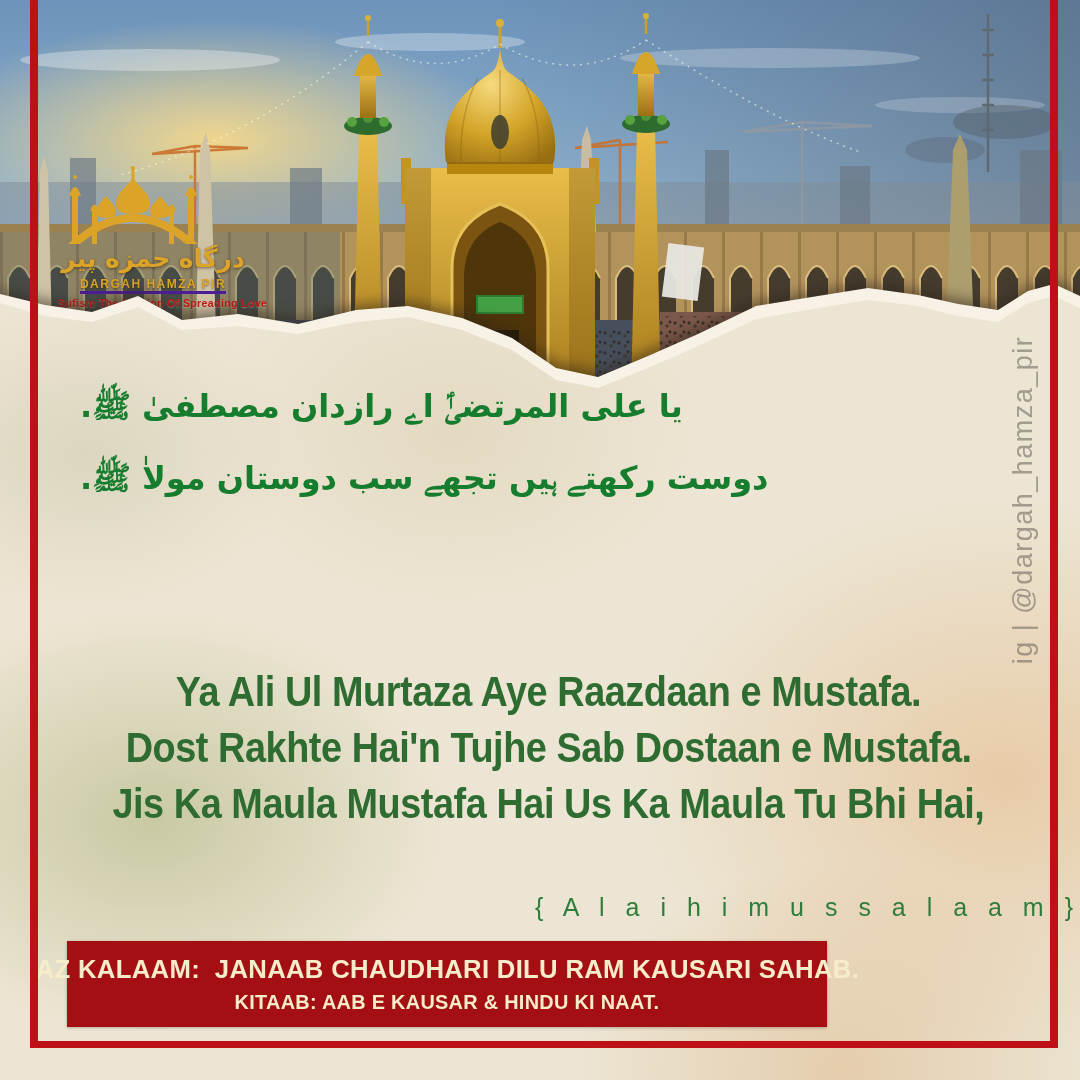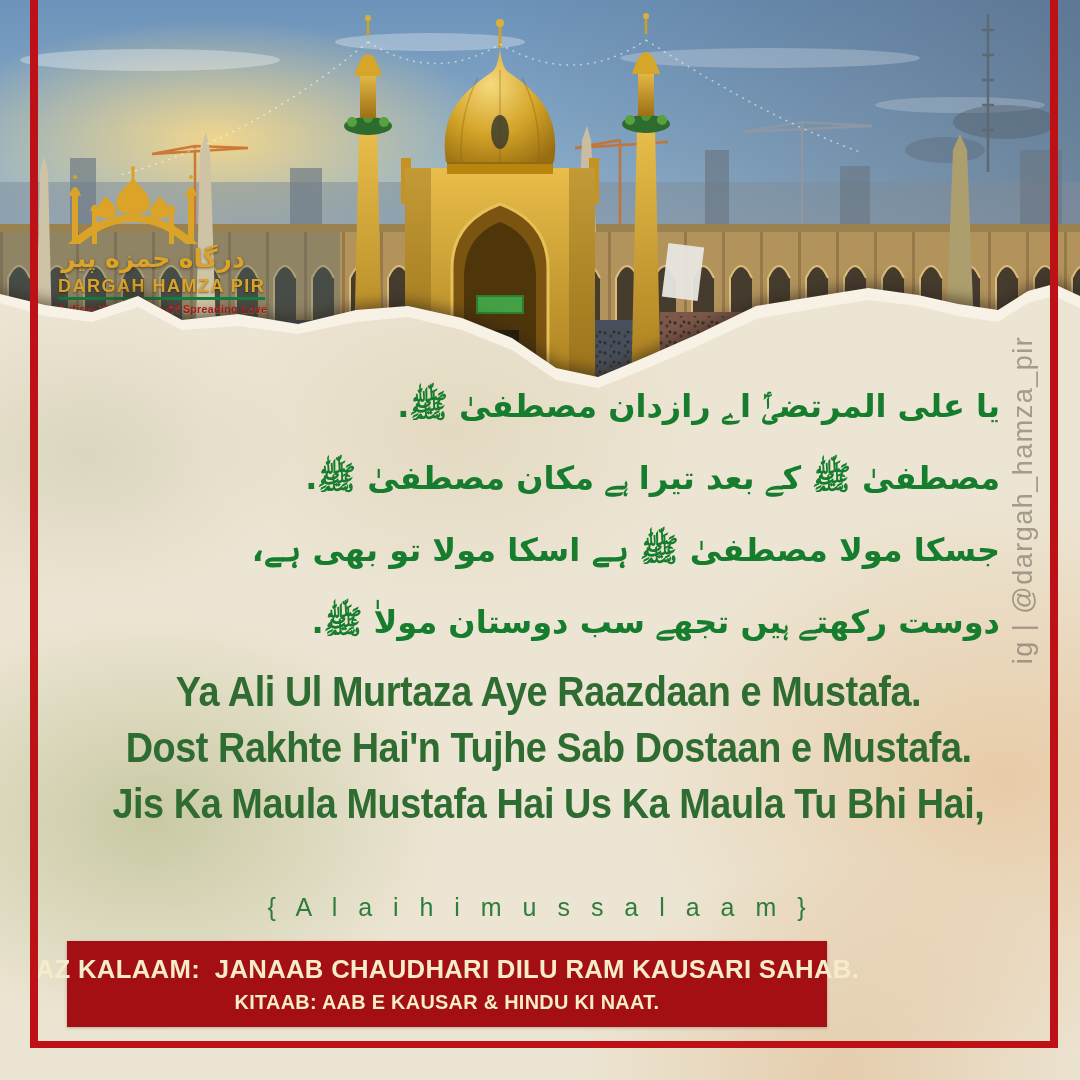--- a/index.html
+++ b/index.html
@@ -10,22 +10,22 @@
   
   .photo{position:absolute;left:0;top:0;width:1080px;height:440px;}
   .photo svg{display:block;}
   
   .logo{position:absolute;left:58px;top:166px;width:190px;text-align:center;z-index:3;}
   .logo-arabic{
     font-family:"DejaVu Sans",sans-serif;font-weight:bold;font-size:25px;line-height:30px;
     color:#dba428;text-shadow:0 1px 3px rgba(40,20,0,.55);direction:rtl;
   }
   .logo-title{
-    display:inline-block;font-weight:bold;font-size:18px;letter-spacing:1.5px;color:#dba428;
-    border-bottom:3px solid #15803d;padding-bottom:0;margin-top:2px;
+    display:inline-block;font-weight:bold;font-size:12px;letter-spacing:1.5px;color:#dba428;
+    border-bottom:3px solid #4c1d95;padding-bottom:0;margin-top:2px;
     text-shadow:0 1px 2px rgba(40,20,0,.5);white-space:nowrap;
   }
   .logo-tagline{
     font-weight:bold;font-size:10.5px;letter-spacing:.4px;color:#c31616;margin-top:3px;
     text-shadow:0 1px 1px rgba(255,240,200,.35);white-space:nowrap;
   }
   
   .tearwrap{position:absolute;inset:0;filter:drop-shadow(0 -5px 7px rgba(45,35,25,.55));z-index:4;pointer-events:none;}
   .tear-white{
     position:absolute;inset:0;background:#f7f2e5;
@@ -38,31 +38,31 @@
       radial-gradient(520px 400px at 93% 72%, rgba(224,158,92,.36), transparent 70%),
       radial-gradient(380px 300px at 78% 99%, rgba(212,148,84,.30), transparent 70%),
       radial-gradient(340px 240px at 42% 40%, rgba(206,188,148,.28), transparent 72%),
       radial-gradient(300px 220px at 8% 42%, rgba(168,170,132,.25), transparent 70%),
       #ece5d3;
     clip-path:polygon(0 303px,45px 316px,92px 322px,138px 307px,182px 330px,238px 326px,298px 334px,356px 322px,408px 317px,462px 330px,512px 350px,556px 380px,598px 388px,648px 368px,698px 346px,756px 319px,818px 308px,868px 300px,918px 306px,958px 316px,998px 322px,1028px 303px,1054px 296px,1080px 308px,1080px 1080px,0 1080px);
   }
   
   .content{position:absolute;inset:0;z-index:6;}
   .urdu{
-    position:absolute;top:374px;left:80px;right:80px;text-align:right;direction:rtl;
+    position:absolute;top:374px;left:80px;right:80px;text-align:left;direction:rtl;
     font-family:"DejaVu Sans",sans-serif;font-weight:bold;color:#177d2e;
   }
   .urdu-line{font-size:32px;height:72px;line-height:64px;white-space:nowrap;}
   .english{position:absolute;top:663px;left:30px;right:30px;text-align:center;color:#2e6c31;font-weight:bold;padding-left:17px;}
   .english-line{
     display:inline-block;font-size:43px;line-height:56px;letter-spacing:-.5px;white-space:nowrap;
     transform:scaleX(.88);transform-origin:center;
   }
   .salutation{
-    position:absolute;top:893px;left:0;width:100%;text-align:center;
+    position:absolute;top:893px;left:0;width:100%;text-align:right;
     color:#2e7d3c;font-size:25px;font-weight:normal;letter-spacing:7px;white-space:nowrap;
   }
   .banner{
     position:absolute;left:67px;top:941px;width:760px;height:86px;background:#a30f13;
     display:flex;flex-direction:column;justify-content:center;align-items:center;row-gap:5px;
     box-shadow:0 1px 3px rgba(60,30,20,.3);
   }
   .banner-line1{color:#f6ecc9;font-weight:bold;font-size:26.5px;letter-spacing:.3px;white-space:nowrap;transform:scaleX(.97);}
   .banner-line2{color:#f6ecc9;font-weight:bold;font-size:20.5px;letter-spacing:.3px;white-space:nowrap;transform:scaleX(.97);}
   .ig{
@@ -256,22 +256,20 @@
   </div>
 
   <div class="tearwrap">
       <div class="tear-white"></div>
     </div>
   <div class="paper"></div>
 
   <div class="content">
     <div class="urdu">
       <div class="urdu-line">یا علی المرتضیٰؑ  اے رازدان  مصطفیٰ ﷺ.</div>
-      <div class="urdu-line">مصطفیٰ ﷺ کے بعد تیرا ہے مکان  مصطفیٰ ﷺ.</div>
-      <div class="urdu-line">جسکا مولا  مصطفیٰ ﷺ ہے اسکا مولا تو بھی ہے،</div>
       <div class="urdu-line">دوست رکھتے ہیں تجھے سب دوستان  مولاٰ ﷺ.</div>
     </div>
 
     <div class="english">
       <div><span class="english-line">Ya Ali Ul Murtaza Aye Raazdaan e Mustafa.</span></div>
       <div><span class="english-line">Dost Rakhte Hai'n Tujhe Sab Dostaan e Mustafa.</span></div>
       <div><span class="english-line">Jis Ka Maula Mustafa Hai Us Ka Maula Tu Bhi Hai,</span></div>
     </div>
 
     <div class="salutation">{ A l a i h i m u s s a l a a m }</div>

